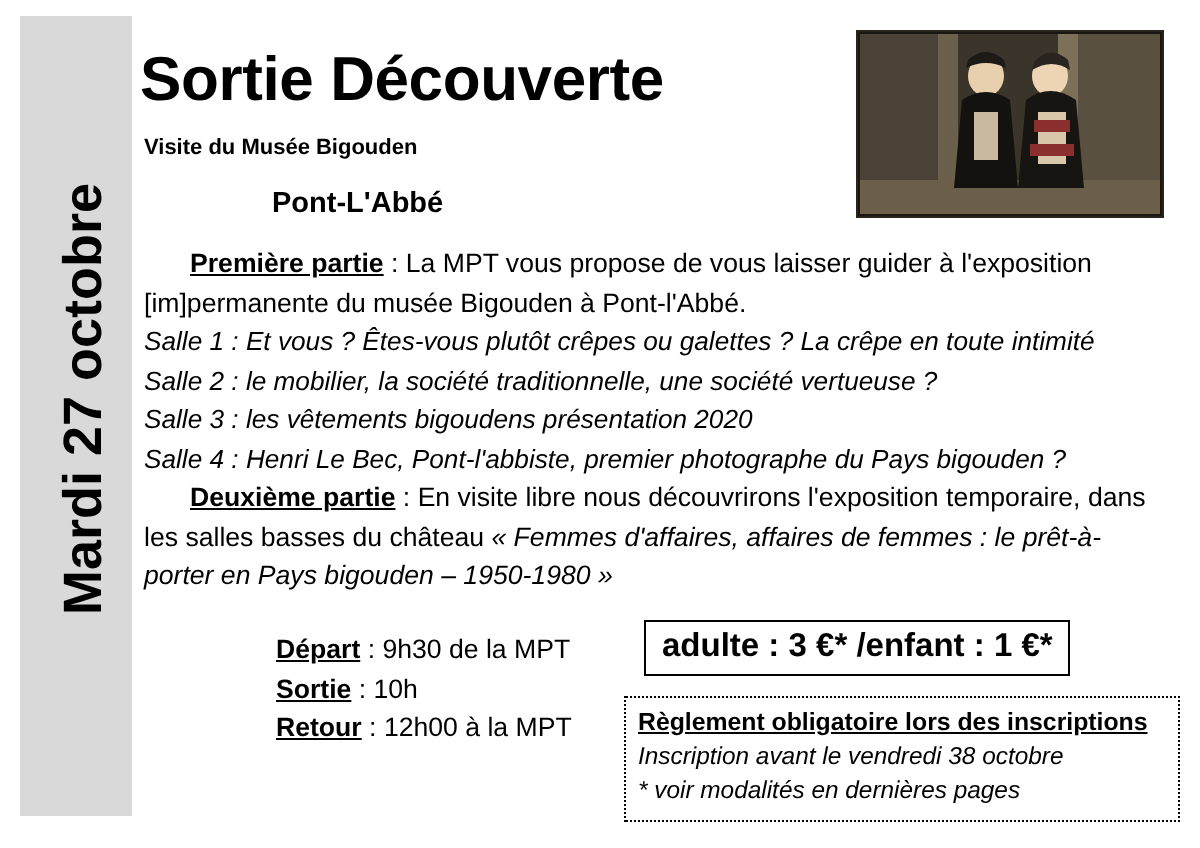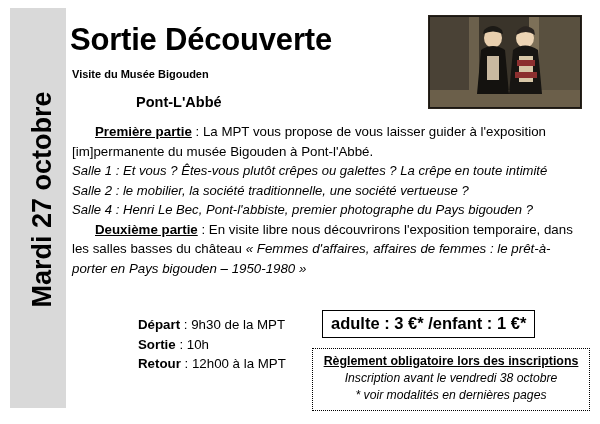--- a/index.html
+++ b/index.html
@@ -112,20 +112,21 @@
   
   .sched {
     position: absolute;
     left: 68px;
     top: 305px;
     font-size: 13.3px;
     line-height: 19.5px;
   }
   .sched .k {
     font-weight: bold;
+    text-decoration: underline;
   }
   .sched .ital-note {
     font-style: italic;
   }
 
   
   .price-box {
     position: absolute;
     left: 252px;
     top: 300px;
@@ -137,21 +138,20 @@
   }
 
   
   .rules-box {
     position: absolute;
     left: 242px;
     top: 338px;
     width: 264px;
     border: 1.6px dotted #000;
     padding: 4px 6px 6px 6px;
-    text-align: center;
   }
   .rules-title {
     font-size: 12.4px;
     font-weight: bold;
     text-decoration: underline;
     display: block;
     line-height: 17px;
   }
   .rules-line {
     font-size: 12.2px;
@@ -200,20 +200,21 @@
         <rect x="0" y="0" width="152" height="92" fill="none" stroke="#1a1713" stroke-width="2"></rect>
       </svg>
     </div>
 
     <div class="body-block">
       <p>
         <span class="lbl-bold-underline">Première partie</span><span> : La MPT vous propose de vous laisser guider à l'exposition [im]permanente du musée Bigouden à Pont-l'Abbé.</span>
       </p>
       <p class="salle">Salle 1 : Et vous ? Êtes-vous plutôt crêpes ou galettes ? La crêpe en toute intimité</p>
       <p class="salle">Salle 2 : le mobilier, la société traditionnelle, une société vertueuse ?</p>
+      <p class="salle">Salle 3 : les vêtements bigoudens présentation 2020</p>
       <p class="salle">Salle 4 : Henri Le Bec, Pont-l'abbiste, premier photographe du Pays bigouden ?</p>
       <p>
         <span class="lbl-bold-underline">Deuxième partie</span><span> : En visite libre nous découvrirons l'exposition temporaire, dans les salles basses du château </span><span class="ital">« Femmes d'affaires, affaires de femmes : le prêt-à-porter en  Pays bigouden – 1950-1980 »</span>
       </p>
     </div>
 
     <div class="sched">
       <div>
         <span class="k">Départ</span><span> : 9h30 de la MPT</span>
       </div>

